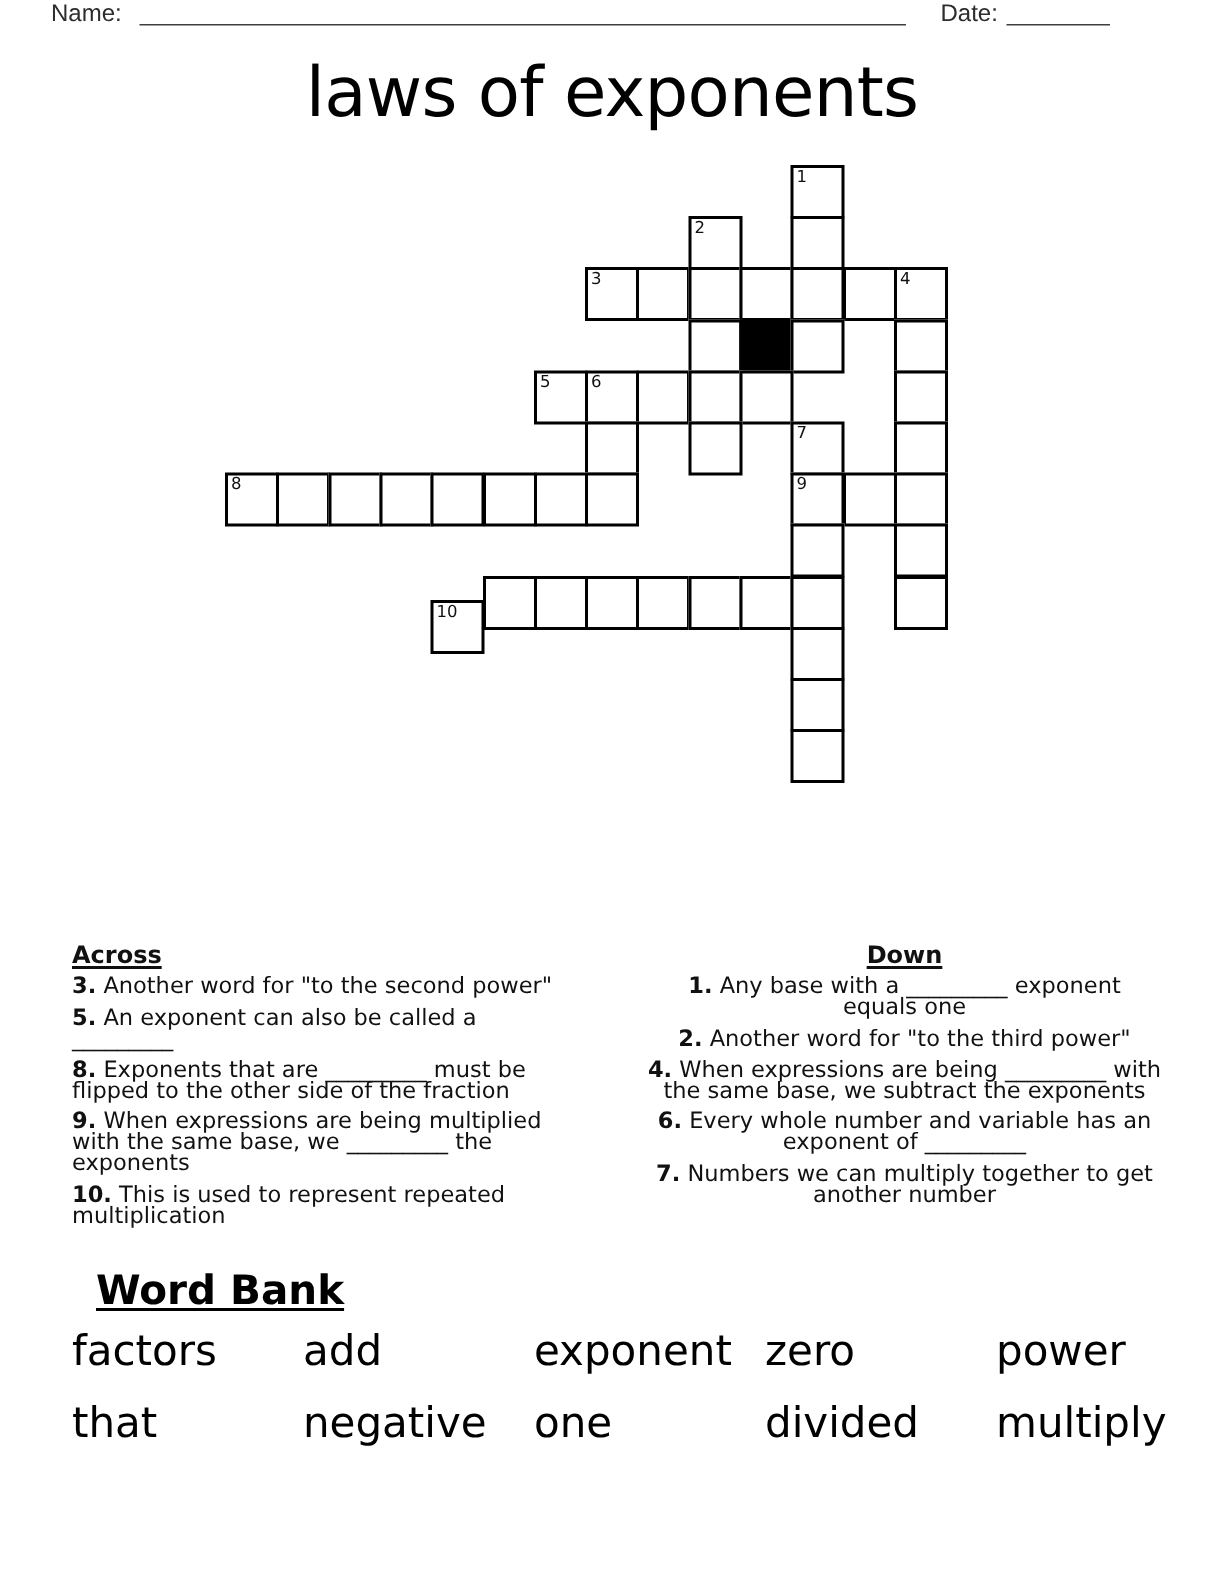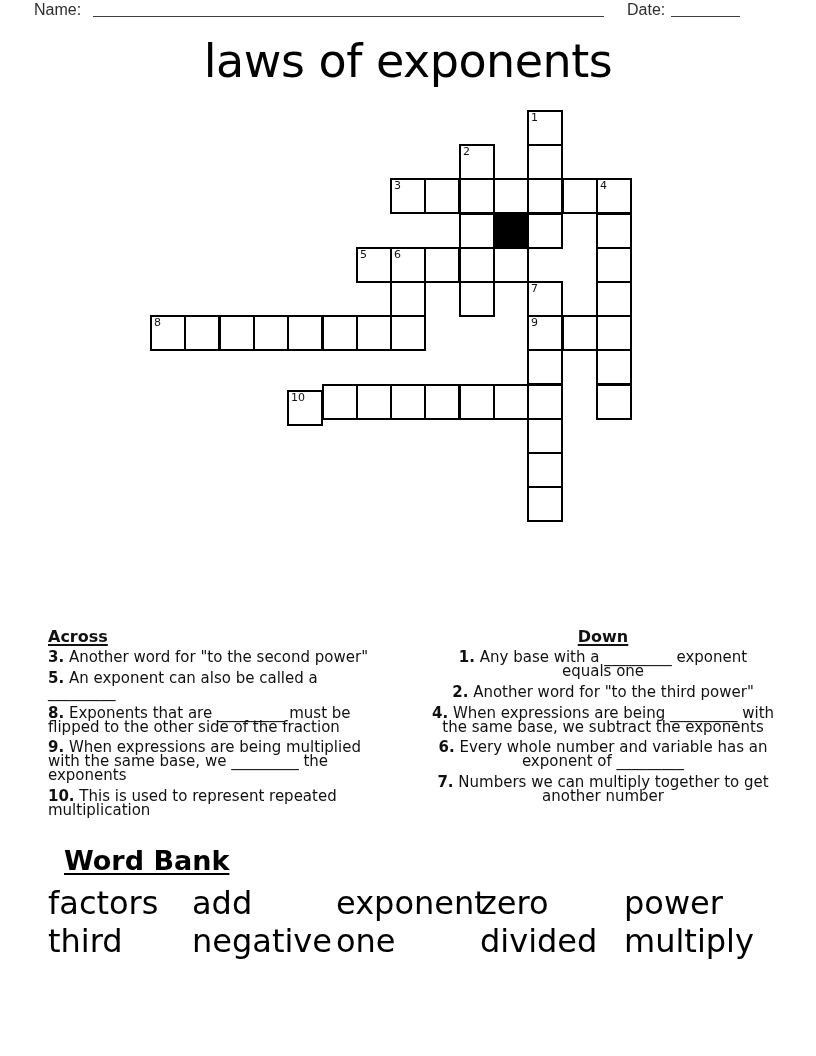--- a/index.html
+++ b/index.html
@@ -26,21 +26,21 @@
   .col-down{left:411px;width:384px;text-align:center;}
   .clues-header{font-weight:bold;text-decoration:underline;text-underline-offset:2px;
     text-decoration-thickness:1.5px;margin:0 0 7px 0;font-size:16px;}
   .clue{margin:0 0 7px 0;}
   .cnum{font-weight:bold;}
   .ctext{white-space:pre-line;}
   
   .wb-title{position:absolute;left:48px;top:845px;font-size:27px;font-weight:bold;
     text-decoration:underline;text-underline-offset:3px;text-decoration-thickness:2px;color:#000;margin-left:16px;}
   .wb-grid{position:absolute;left:48px;top:884px;display:grid;
-    grid-template-columns:repeat(5,144px);grid-auto-rows:38px;font-size:32px;color:#000;}
+    grid-template-columns:repeat(5,144px);grid-auto-rows:38px;font-size:28px;color:#000;gap:10px;}
   .wb-word{align-self:start;}
 </style>
 </head>
 <body>
 
 <span class="hdr-label" style="left:34px">Name:</span>
 <span class="hdr-line" style="left:93px;width:511px"></span>
 <span class="hdr-label" style="left:627px">Date:</span>
 <span class="hdr-line" style="left:671px;width:69px"></span>
 
@@ -95,21 +95,21 @@
     <div class="cell" style="left: 172px; top: 205px;"></div>
     <div class="cell" style="left: 206px; top: 205px;"></div>
     <div class="cell" style="left: 240px; top: 205px;"></div>
     <div class="cell" style="left: 377px; top: 205px;">
       <span class="cellnum">9</span>
     </div>
     <div class="cell" style="left: 412px; top: 205px;"></div>
     <div class="cell" style="left: 446px; top: 205px;"></div>
     <div class="cell" style="left: 377px; top: 239px;"></div>
     <div class="cell" style="left: 446px; top: 239px;"></div>
-    <div class="cell" style="left: 137px; top: 280px;">
+    <div class="cell" style="left: 137px; top: 290px;">
       <span class="cellnum">10</span>
     </div>
     <div class="cell" style="left: 172px; top: 274px;"></div>
     <div class="cell" style="left: 206px; top: 274px;"></div>
     <div class="cell" style="left: 240px; top: 274px;"></div>
     <div class="cell" style="left: 274px; top: 274px;"></div>
     <div class="cell" style="left: 309px; top: 274px;"></div>
     <div class="cell" style="left: 343px; top: 274px;"></div>
     <div class="cell" style="left: 377px; top: 274px;"></div>
     <div class="cell" style="left: 446px; top: 274px;"></div>
@@ -149,18 +149,18 @@
     </div>
 </div>
 
 <div class="wb-title">Word Bank</div>
 <div class="wb-grid">
     <span class="wb-word">factors</span>
     <span class="wb-word">add</span>
     <span class="wb-word">exponent</span>
     <span class="wb-word">zero</span>
     <span class="wb-word">power</span>
-    <span class="wb-word">third</span>
+    <span class="wb-word">that</span>
     <span class="wb-word">negative</span>
     <span class="wb-word">one</span>
     <span class="wb-word">divided</span>
     <span class="wb-word">multiply</span>
   </div>
 
 </body></html>

